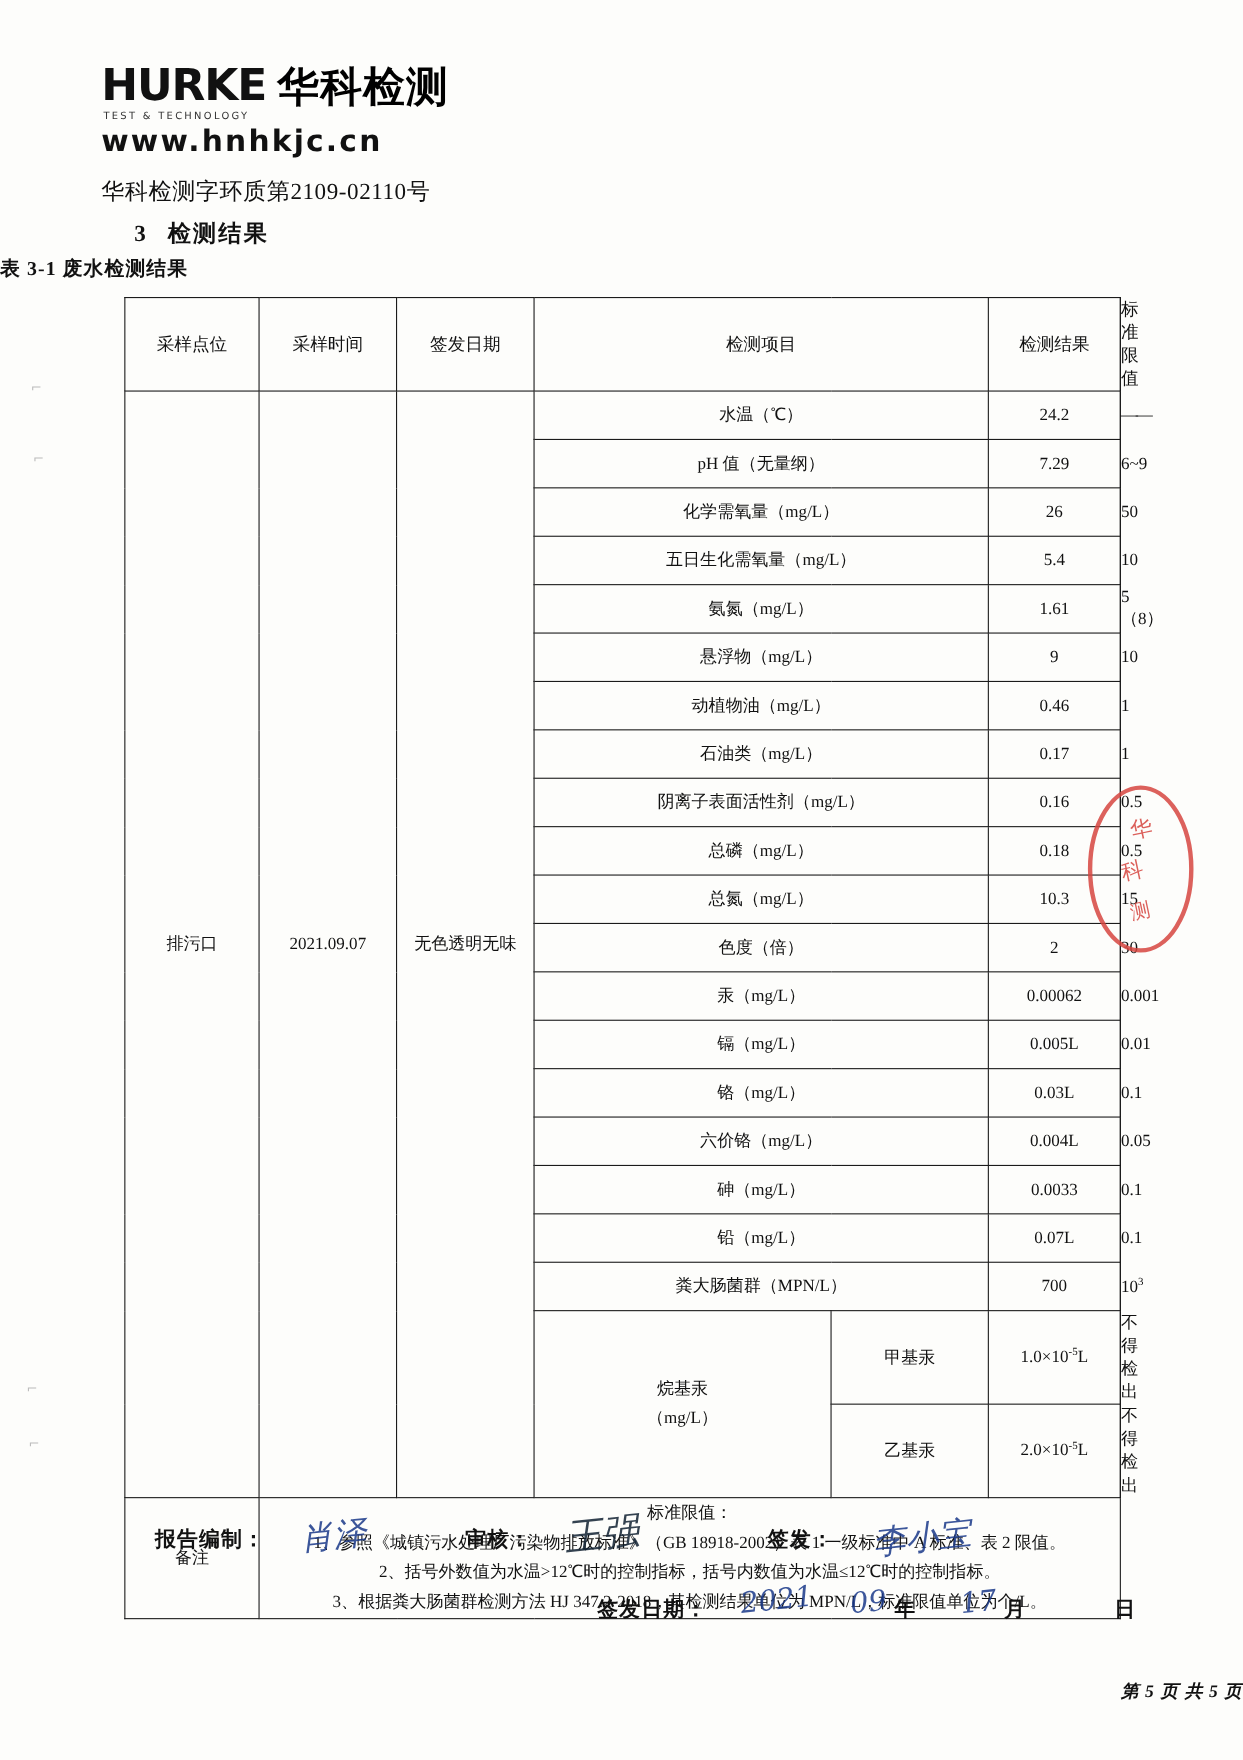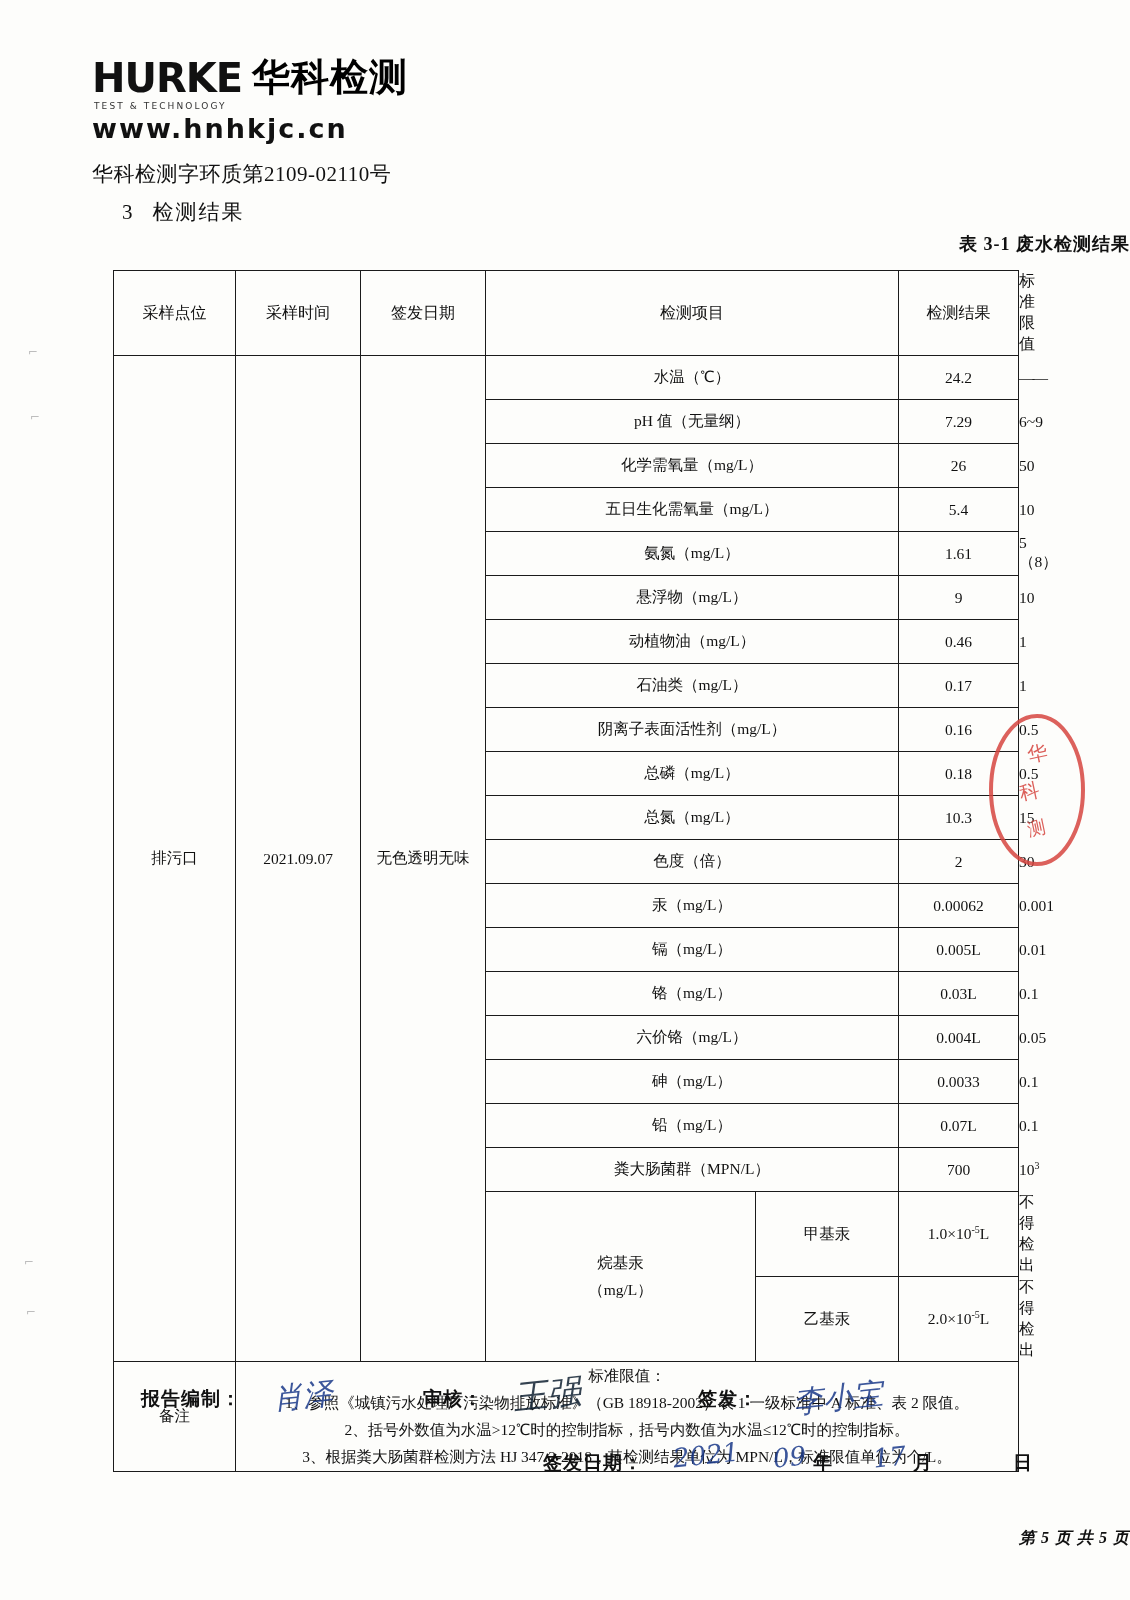--- a/index.html
+++ b/index.html
@@ -23,20 +23,21 @@
 
   
   .logo-block {
     position: absolute;
     left: 92px;
     top: 58px;
     width: 420px;
   }
   .logo-row {
     display: flex;
+    align-items: flex-end;
     gap: 10px;
   }
   .logo-mark {
     font-family: "DejaVu Sans", sans-serif;
     font-weight: bold;
     font-size: 40px;
     letter-spacing: -1px;
     color: #111;
     line-height: 1;
   }
@@ -69,30 +70,30 @@
     left: 92px;
     top: 160px;
     font-size: 21px;
     letter-spacing: 0.5px;
   }
   .section-title {
     position: absolute;
     left: 122px;
     top: 198px;
     font-size: 21px;
-    font-weight: normal;
+    font-weight: bold;
     letter-spacing: 2px;
   }
   .section-title .num { margin-right: 18px; }
   .table-caption {
     position: absolute;
     top: 232px;
     left: 0;
     width: 100%;
-    text-align: right;
+    text-align: left;
     font-size: 18px;
     font-weight: bold;
     letter-spacing: 1px;
   }
 
   
   table.main {
     position: absolute;
     left: 113px;
     top: 270px;

